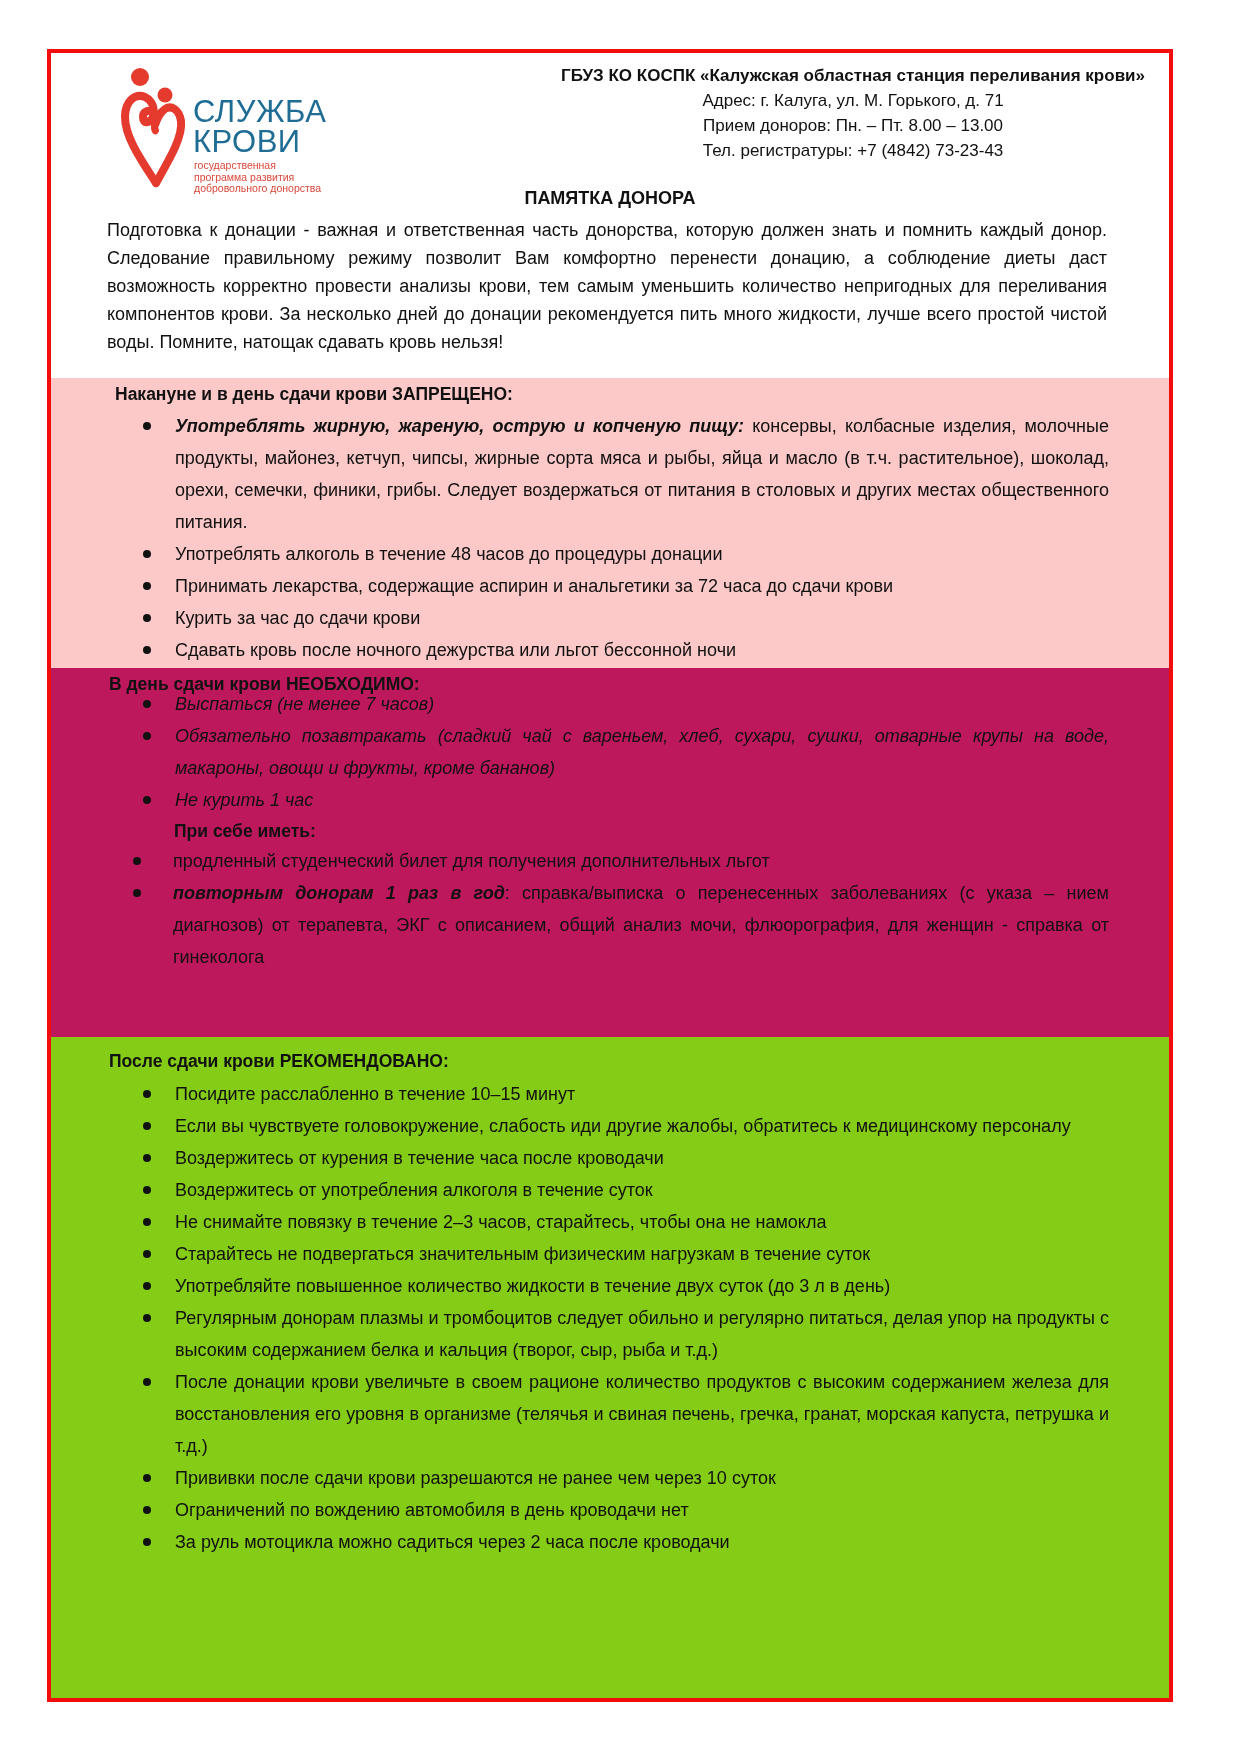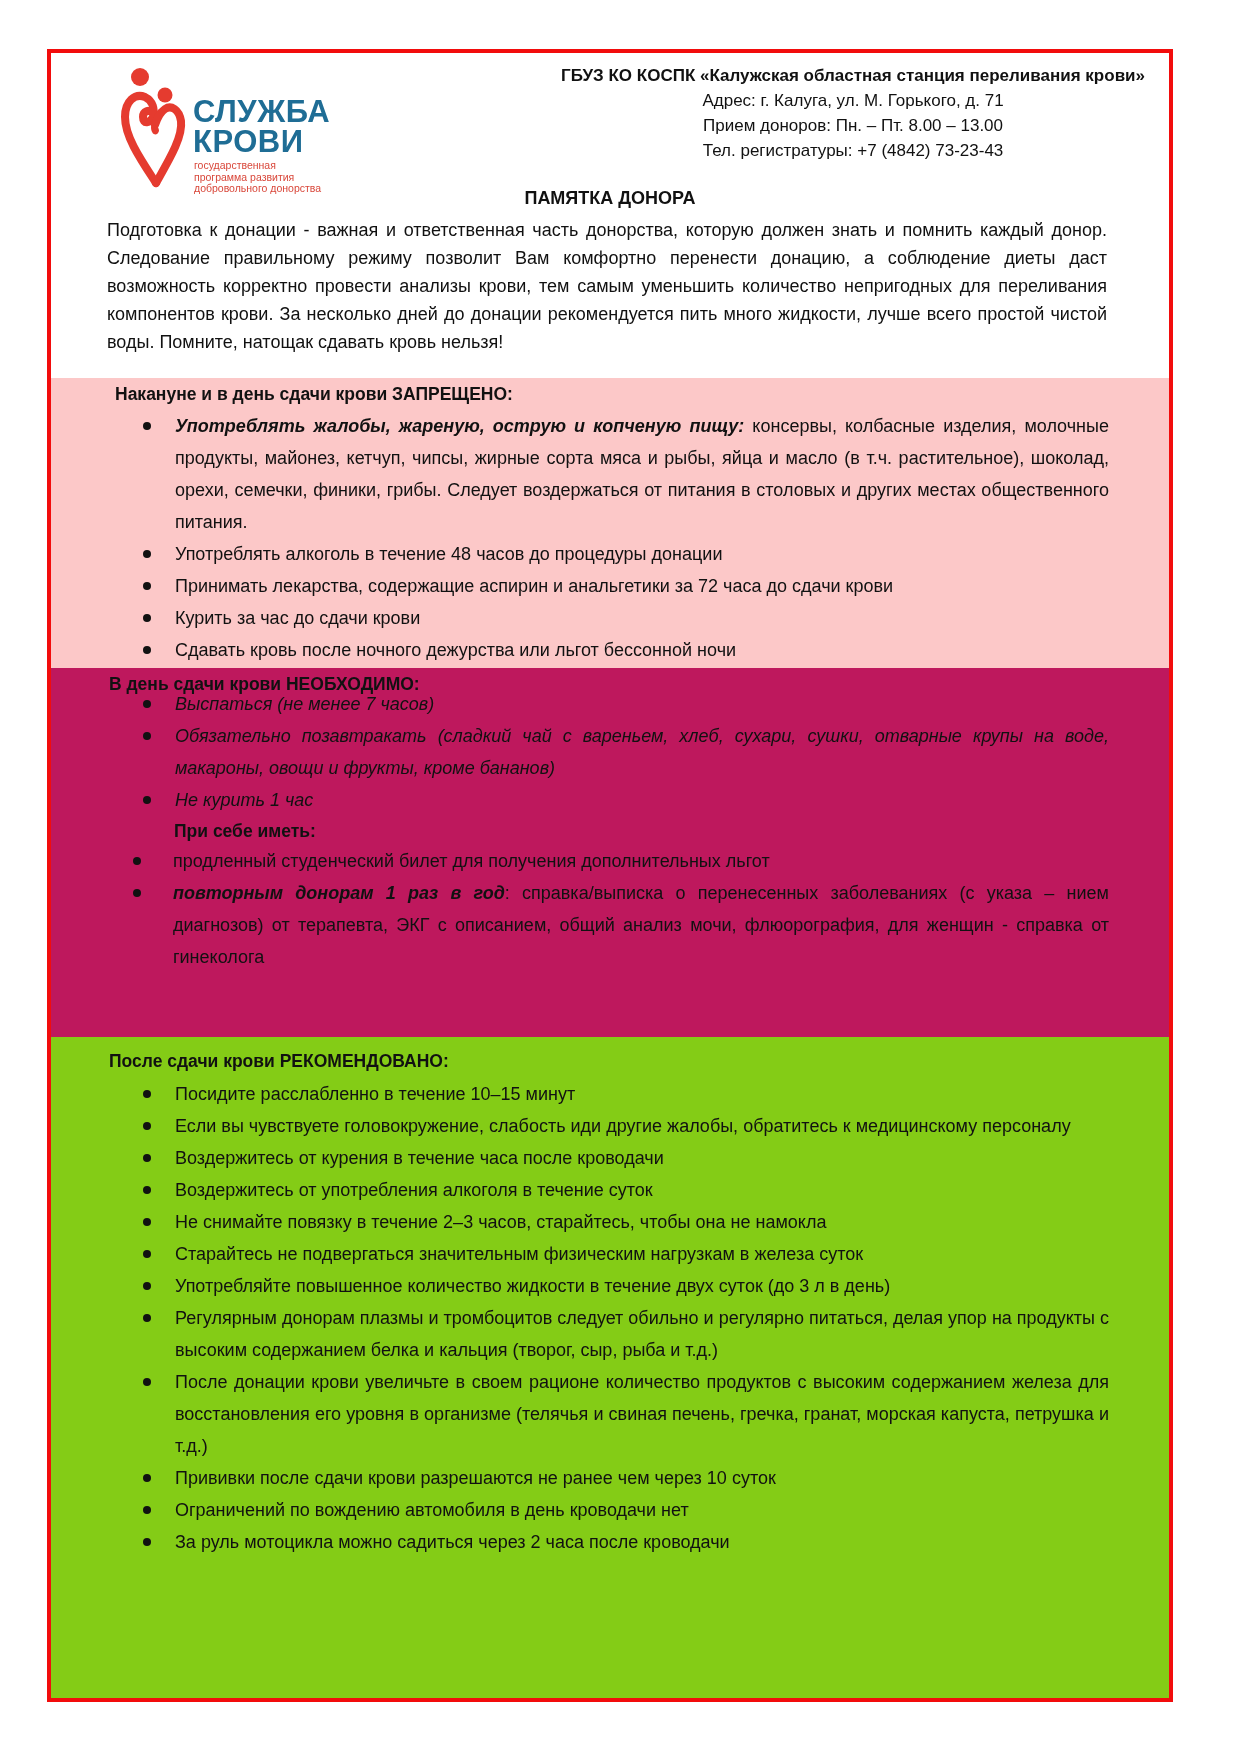--- a/index.html
+++ b/index.html
@@ -4,21 +4,21 @@
 <style>
   html, body { margin: 0; padding: 0; background: #ffffff; }
   body { width: 1241px; height: 1755px; position: relative; overflow: hidden;
          font-family: "Liberation Sans", "DejaVu Sans", sans-serif; color: #111; }
   .frame { position: absolute; left: 47px; top: 49px; width: 1126px; height: 1653px;
            border: 4px solid #f20c0c; box-sizing: border-box; overflow: hidden; }
 
   .logo { position: absolute; left: 70px; top: 12px; width: 230px; height: 135px; }
   .logo svg { position: absolute; left: 0; top: 0; }
   .logo-title { position: absolute; left: 72px; top: 32px; color: #1f6d95;
-                font-weight: bold; font-size: 31px; line-height: 30px; letter-spacing: 0.5px; }
+                font-weight: normal; font-size: 31px; line-height: 30px; letter-spacing: 0.5px; }
   .logo-sub { position: absolute; left: 73px; top: 95px; color: #d9473a;
               font-size: 10.5px; line-height: 11.5px; }
 
   .org { position: absolute; right: 24px; top: 10px; text-align: center;
          font-size: 17px; line-height: 25px; }
   .org .org-name { font-weight: bold; font-size: 17px; }
 
   .doc-title { position: absolute; left: 0; width: 100%; top: 135px; text-align: center;
                font-weight: bold; font-size: 18px; }
   .intro { position: absolute; left: 56px; right: 62px; top: 163px; font-size: 18px;
@@ -68,21 +68,21 @@
     <div>Прием доноров: Пн. – Пт. 8.00 – 13.00</div>
     <div>Тел. регистратуры:  +7 (4842) 73-23-43</div>
   </div>
 
   <div class="doc-title">ПАМЯТКА ДОНОРА</div>
   <div class="intro">Подготовка к донации - важная и ответственная часть донорства, которую должен знать и помнить каждый донор. Следование правильному режиму позволит Вам комфортно перенести донацию, а соблюдение  диеты даст возможность  корректно провести анализы крови, тем самым уменьшить количество непригодных для переливания компонентов крови. За несколько дней до донации рекомендуется пить много жидкости, лучше всего простой чистой воды.  Помните, натощак сдавать кровь нельзя!</div>
 
   <div class="section sec-red">
     <div class="sec-heading" style="top:6px;">Накануне и в день сдачи крови ЗАПРЕЩЕНО:</div>
     <ul class="bullets" style="top:32px;">
-        <li><span class="dot"></span><span class="lead">Употреблять жалобы, жареную, острую и копченую пищу:</span><span> консервы, колбасные изделия, молочные продукты, майонез, кетчуп,  чипсы, жирные сорта мяса и рыбы,  яйца и масло (в т.ч. растительное), шоколад, орехи, семечки, финики, грибы. Следует воздержаться от питания в столовых и  других местах общественного питания.</span></li>
+        <li><span class="dot"></span><span class="lead">Употреблять жирную, жареную, острую и копченую пищу:</span><span> консервы, колбасные изделия, молочные продукты, майонез, кетчуп,  чипсы, жирные сорта мяса и рыбы,  яйца и масло (в т.ч. растительное), шоколад, орехи, семечки, финики, грибы. Следует воздержаться от питания в столовых и  других местах общественного питания.</span></li>
         <li><span class="dot"></span><span>Употреблять алкоголь в течение  48 часов до процедуры донации</span></li>
         <li><span class="dot"></span><span>Принимать лекарства, содержащие аспирин и анальгетики за 72 часа до сдачи крови</span></li>
         <li><span class="dot"></span><span>Курить за час до сдачи крови</span></li>
         <li><span class="dot"></span><span>Сдавать кровь после ночного дежурства или льгот бессонной ночи</span></li>
       </ul>
   </div>
 
   <div class="section sec-yellow">
     <div class="sec-heading" style="top:6px;left:58px;">В день сдачи крови НЕОБХОДИМО:</div>
     <ul class="bullets" style="top:20px;font-style:italic;">
@@ -98,21 +98,21 @@
   </div>
 
   <div class="section sec-green">
     <div class="sec-heading" style="top:14px;left:58px;">После сдачи крови РЕКОМЕНДОВАНО:</div>
     <ul class="bullets" style="top:41px;">
         <li><span class="dot"></span><span>Посидите расслабленно в течение 10–15 минут</span></li>
         <li><span class="dot"></span><span>Если вы чувствуете головокружение, слабость иди другие жалобы, обратитесь к медицинскому персоналу</span></li>
         <li><span class="dot"></span><span>Воздержитесь от курения в течение часа после кроводачи</span></li>
         <li><span class="dot"></span><span>Воздержитесь от употребления алкоголя в течение суток</span></li>
         <li><span class="dot"></span><span>Не снимайте повязку в течение 2–3 часов, старайтесь, чтобы она не намокла</span></li>
-        <li><span class="dot"></span><span>Старайтесь не подвергаться значительным физическим нагрузкам в железа суток</span></li>
+        <li><span class="dot"></span><span>Старайтесь не подвергаться значительным физическим нагрузкам в течение суток</span></li>
         <li><span class="dot"></span><span>Употребляйте повышенное количество жидкости в течение двух суток (до 3 л в день)</span></li>
         <li><span class="dot"></span><span>Регулярным донорам плазмы и тромбоцитов следует обильно и регулярно питаться, делая упор на продукты с высоким содержанием белка  и кальция (творог, сыр, рыба и т.д.)</span></li>
         <li><span class="dot"></span><span>После донации крови увеличьте в своем рационе количество   продуктов с высоким содержанием железа для восстановления его уровня в организме (телячья и свиная печень, гречка, гранат, морская капуста, петрушка и т.д.)</span></li>
         <li><span class="dot"></span><span>Прививки после сдачи крови разрешаются не ранее чем через 10 суток</span></li>
         <li><span class="dot"></span><span>Ограничений по вождению автомобиля в день кроводачи нет</span></li>
         <li><span class="dot"></span><span>За руль мотоцикла можно садиться через 2 часа после кроводачи</span></li>
       </ul>
   </div>
 
 </div>

